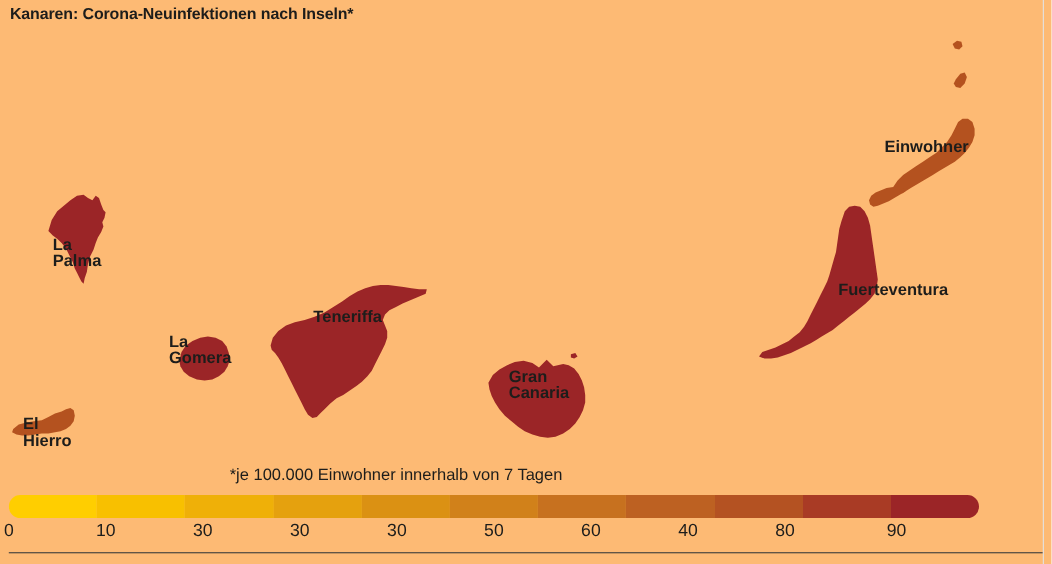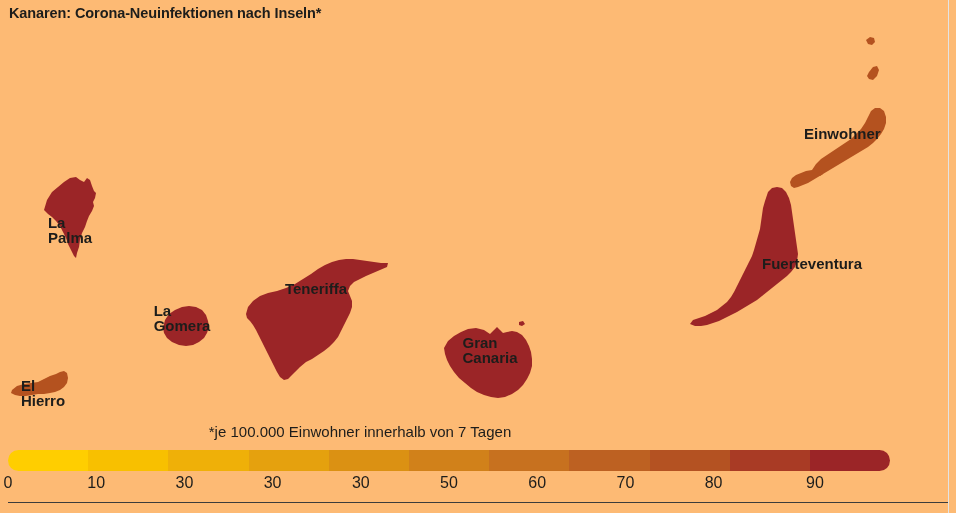--- a/index.html
+++ b/index.html
@@ -229,21 +229,21 @@
         <div class="legend-seg" style="background: rgb(155, 37, 39);"></div>
       </div>
     <div class="legend-ticks" id="legend-ticks">
         <div class="legend-tick" style="left: 8px;">0</div>
         <div class="legend-tick" style="left: 96.2px; text-align: center;">10</div>
         <div class="legend-tick" style="left: 184.4px;">30</div>
         <div class="legend-tick" style="left: 272.6px;">30</div>
         <div class="legend-tick" style="left: 360.8px;">30</div>
         <div class="legend-tick" style="left: 449px;">50</div>
         <div class="legend-tick" style="left: 537.2px;">60</div>
-        <div class="legend-tick" style="left: 625.4px;">70</div>
+        <div class="legend-tick" style="left: 625.4px;">40</div>
         <div class="legend-tick" style="left: 713.6px;">80</div>
         <div class="legend-tick" style="left: 815px;">90</div>
         <div class="legend-tick" style="left: 921px; margin-top: 40px;">100</div>
       </div>
   </div>
 
   <div class="bottom-rule"></div>
   <div class="right-rule"></div>
 </div>
 

